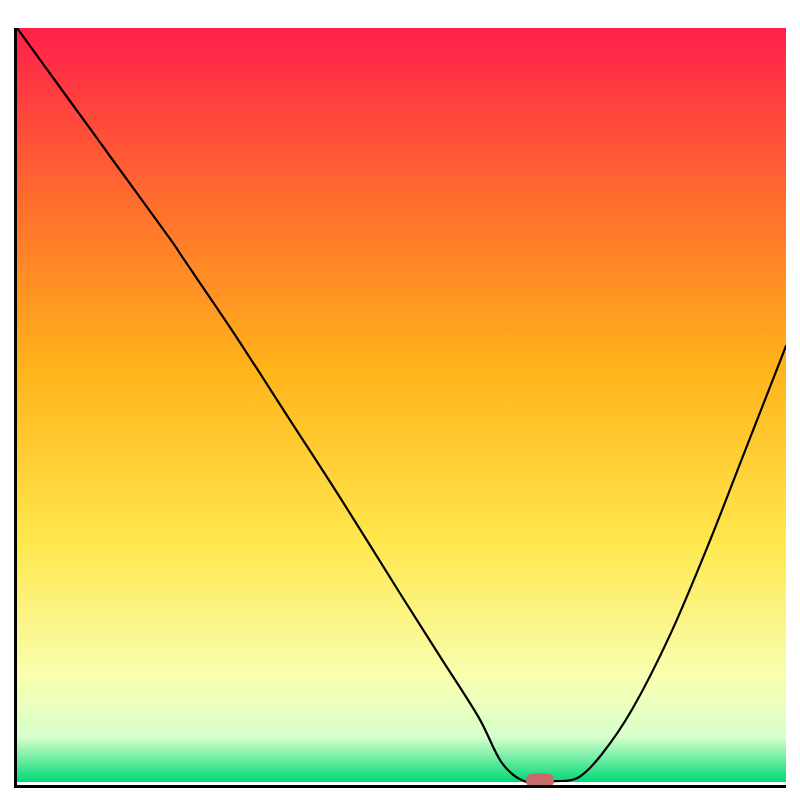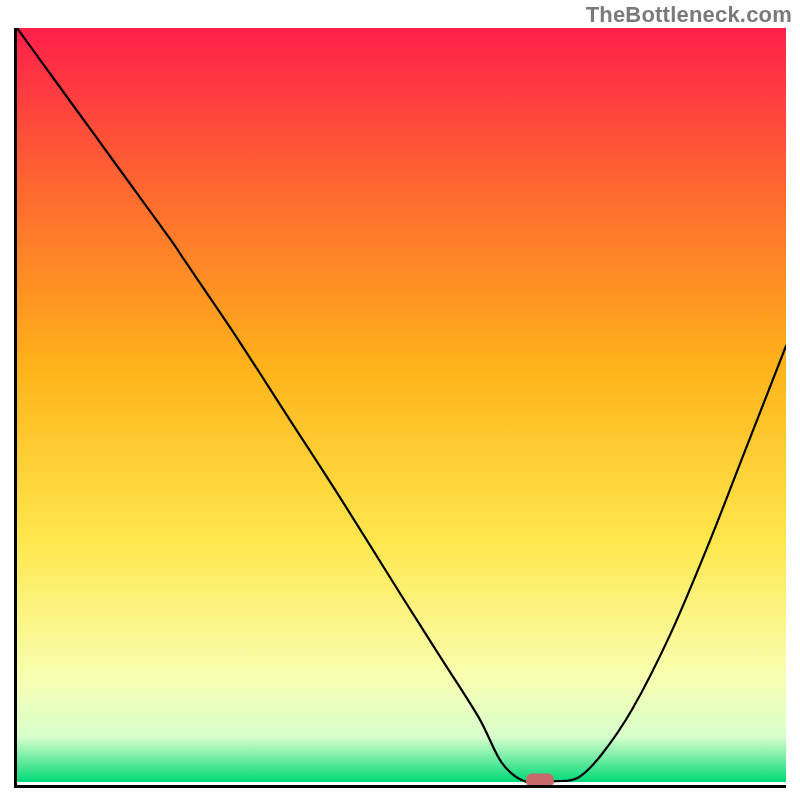--- a/index.html
+++ b/index.html
@@ -53,21 +53,20 @@
   .marker {
     fill: #c96a6a;
     stroke: none;
   }
 </style>
 </head>
 <body>
 
 <div class="frame">
 
-  <div class="watermark">TheBottleneck.com</div>
 
   <div class="plot">
     <svg viewBox="0 0 772 760" preserveAspectRatio="none">
       <defs>
         <linearGradient id="bg" x1="0" y1="0" x2="0" y2="1">
           <stop offset="0" stop-color="#ff1f4b"></stop>
           <stop offset="0.22" stop-color="#ff6a2f"></stop>
           <stop offset="0.45" stop-color="#ffb31a"></stop>
           <stop offset="0.68" stop-color="#ffe74d"></stop>
           <stop offset="0.86" stop-color="#f8ffb0"></stop>

